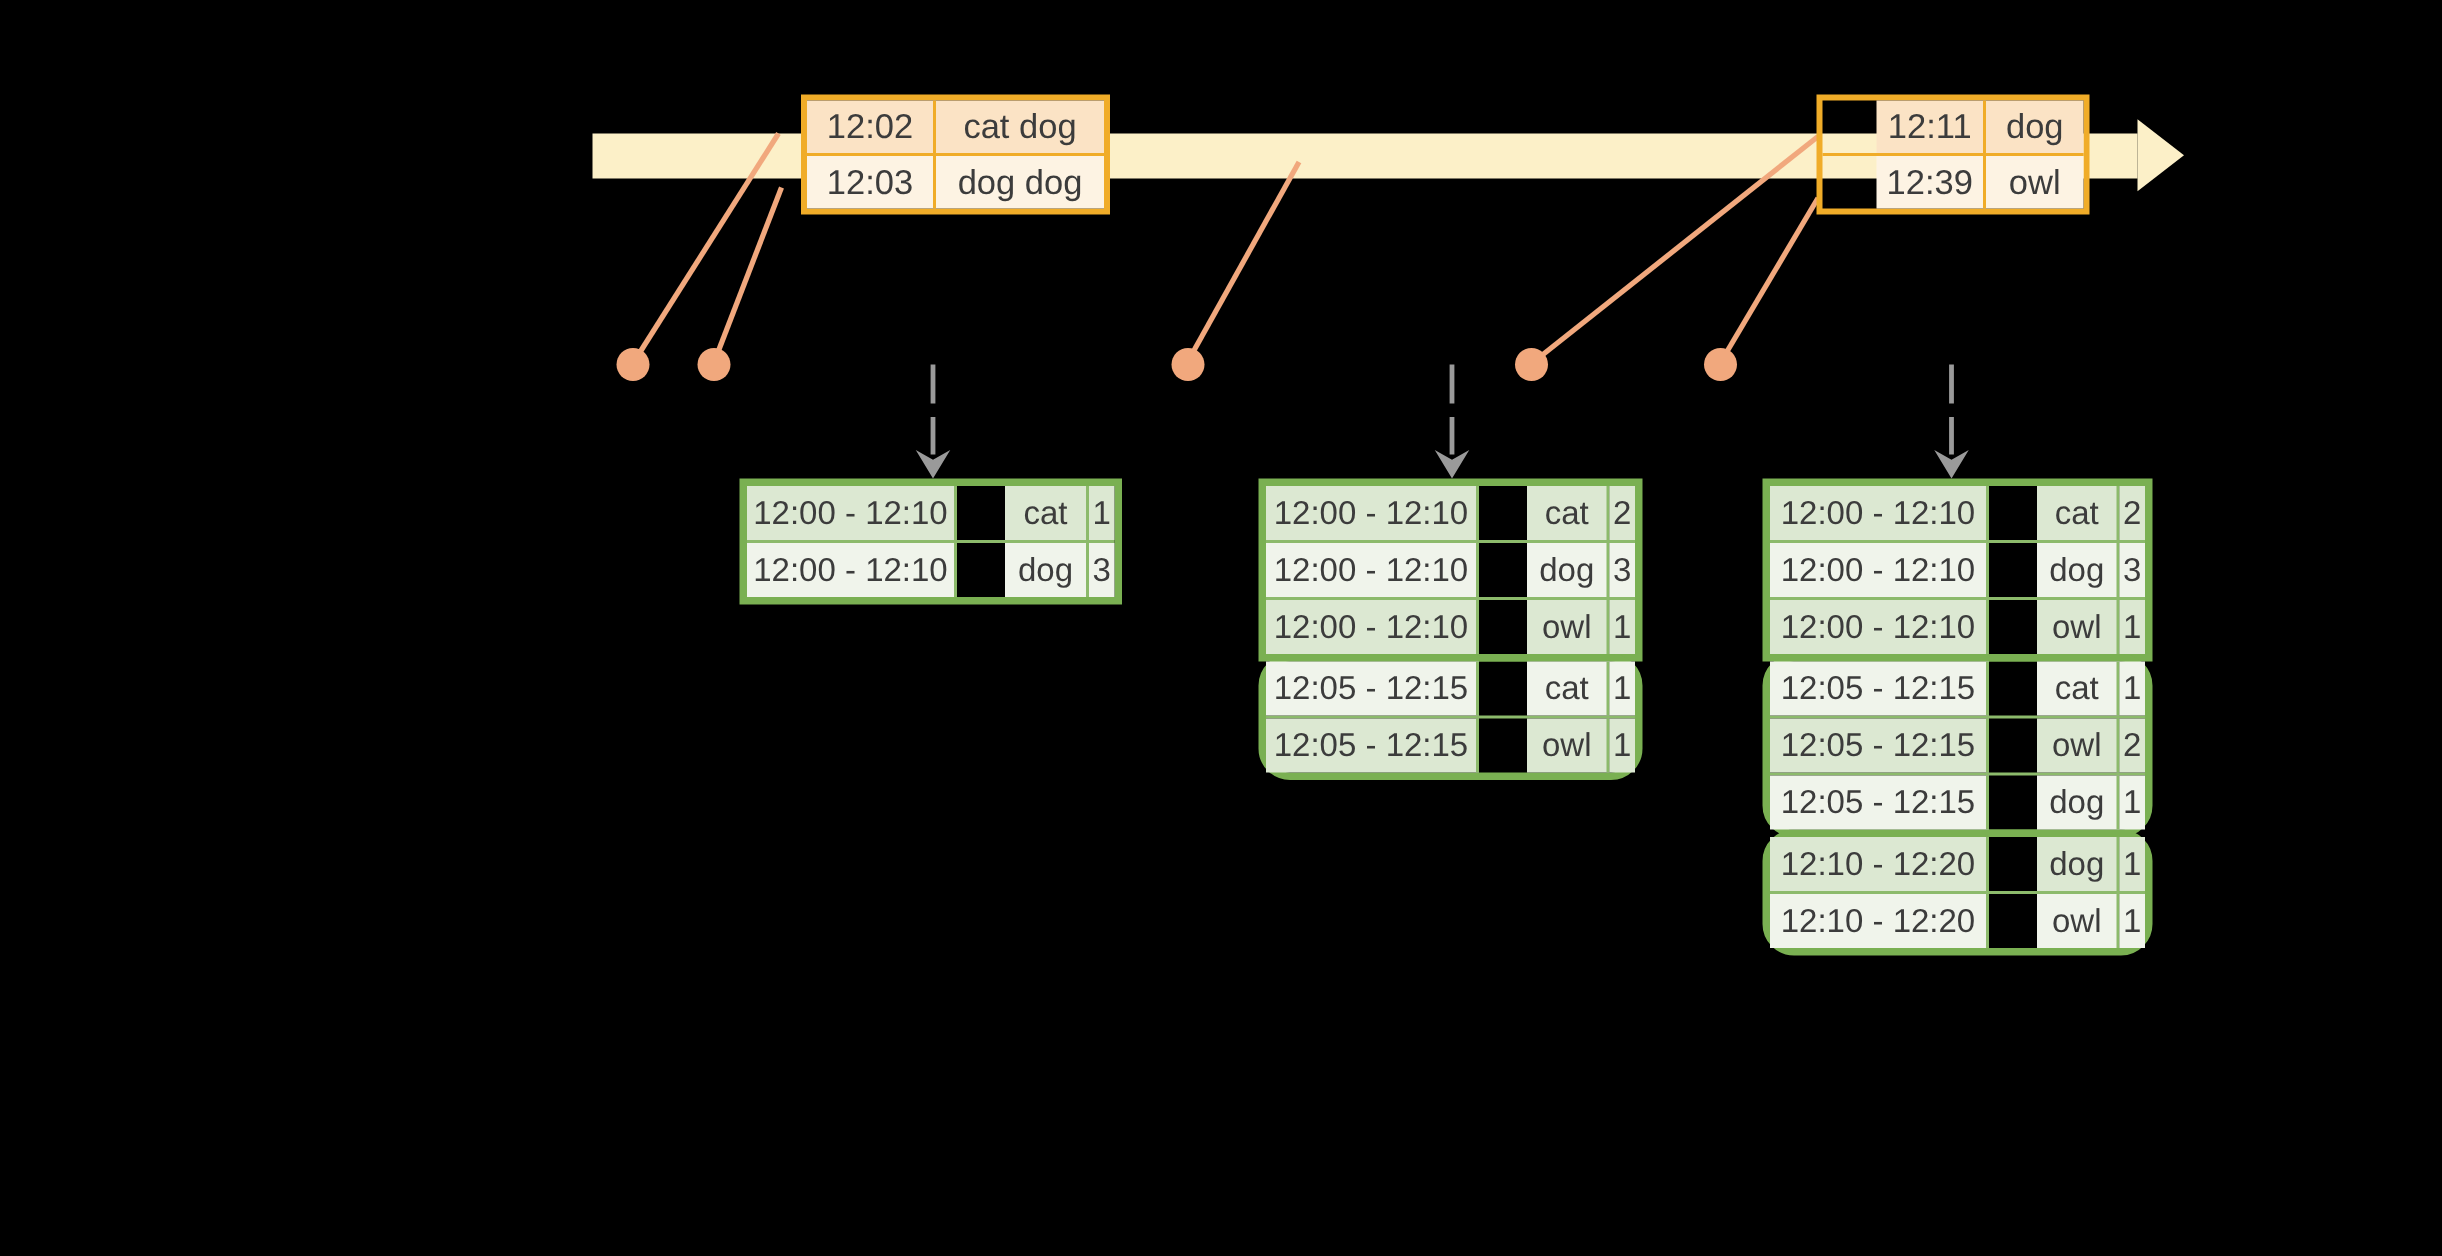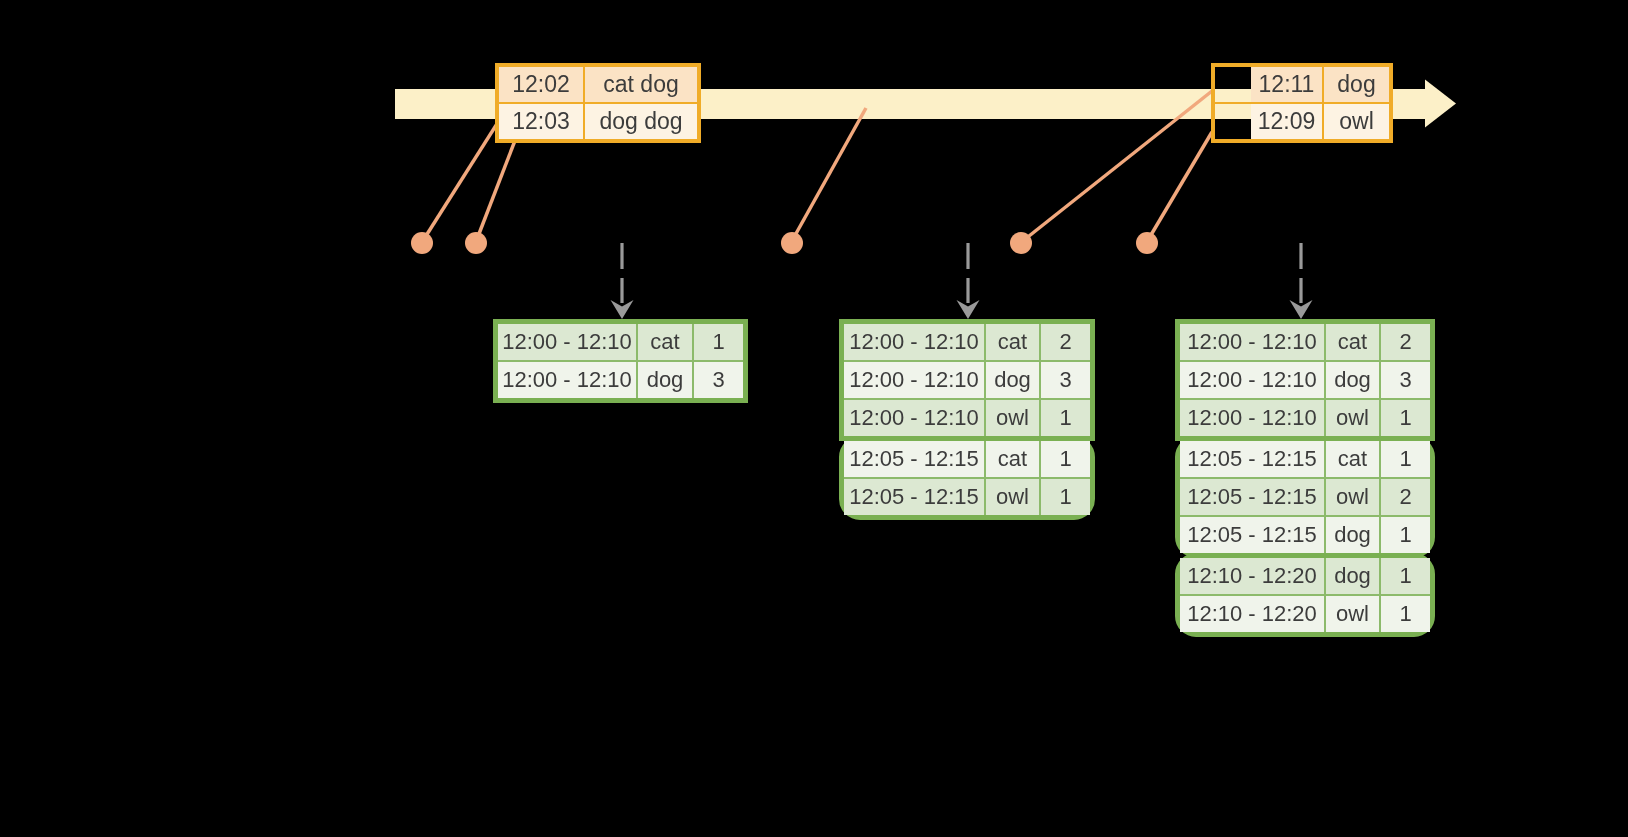--- a/index.html
+++ b/index.html
@@ -20,37 +20,37 @@
   .etable{position:absolute;border:4px solid var(--event-border);box-sizing:border-box;}
   .erow{display:flex;height:35px;}
   .etable.single .erow{height:31px;}
   .erow + .erow{border-top:2px solid var(--event-border);}
   .erow .cell{display:flex;align-items:center;justify-content:center;
               color:var(--text);font-size:23px;box-sizing:border-box;}
   .erow .time{border-right:2px solid var(--event-border);}
   .erow .words{flex:1;}
   .erow.dark .cell{background:var(--event-dark);}
   .erow.light .cell{background:var(--event-light);}
-  .et1{left:495px;top:63px;width:206px;}
+  .et1{left:534px;top:63px;width:206px;}
   .et1 .time{width:86px;}
   .et2{left:865px;top:84px;width:204px;}
   .et2 .time{width:85px;}
   .et3{left:1211px;top:63px;width:182px;}
   .et3 .time{width:73px;margin-left:36px;}
 
   
   .rtable{position:absolute;}
   .rgroup{border:5px solid var(--result-border);box-sizing:border-box;}
   .rgroup + .rgroup{margin-top:-5px;border-radius:21px;}
   .rrow{display:flex;height:36px;}
   .rrow + .rrow{border-top:2px solid var(--result-sep);}
   .rrow .cell{display:flex;align-items:center;justify-content:center;
               color:var(--text);font-size:22px;box-sizing:border-box;}
   .rrow .win{border-right:2px solid var(--result-sep);}
-  .rrow .word{border-right:2px solid var(--result-sep);}
+  .rrow .word{border-right:2px solid var(--result-sep);margin-left:32px;}
   .rrow .cnt{flex:1;}
   .rrow.dark .cell{background:var(--result-dark);}
   .rrow.light .cell{background:var(--result-light);}
   .rt1{left:493px;top:319px;width:255px;}
   .rt1 .win{width:140px;} .rt1 .word{width:56px;}
   .rt2{left:839px;top:319px;width:256px;}
   .rt2 .win{width:142px;} .rt2 .word{width:55px;}
   .rt3{left:1175px;top:319px;width:260px;}
   .rt3 .win{width:146px;} .rt3 .word{width:55px;}
 </style>
@@ -95,21 +95,21 @@
     </div>
   </div>
 
 
   <div class="etable et3">
     <div class="erow dark">
       <div class="cell time">12:11</div>
       <div class="cell words">dog</div>
     </div>
     <div class="erow light">
-      <div class="cell time">12:09</div>
+      <div class="cell time">12:39</div>
       <div class="cell words">owl</div>
     </div>
   </div>
 
   <div class="rtable rt1">
     <div class="rgroup">
       <div class="rrow dark">
         <div class="cell win">12:00 - 12:10</div>
         <div class="cell word">cat</div>
         <div class="cell cnt">1</div>

